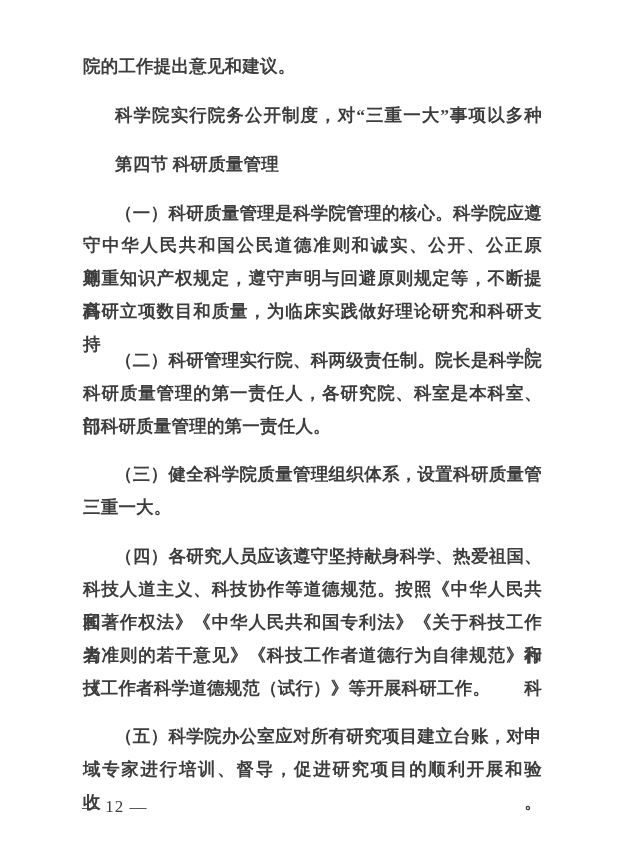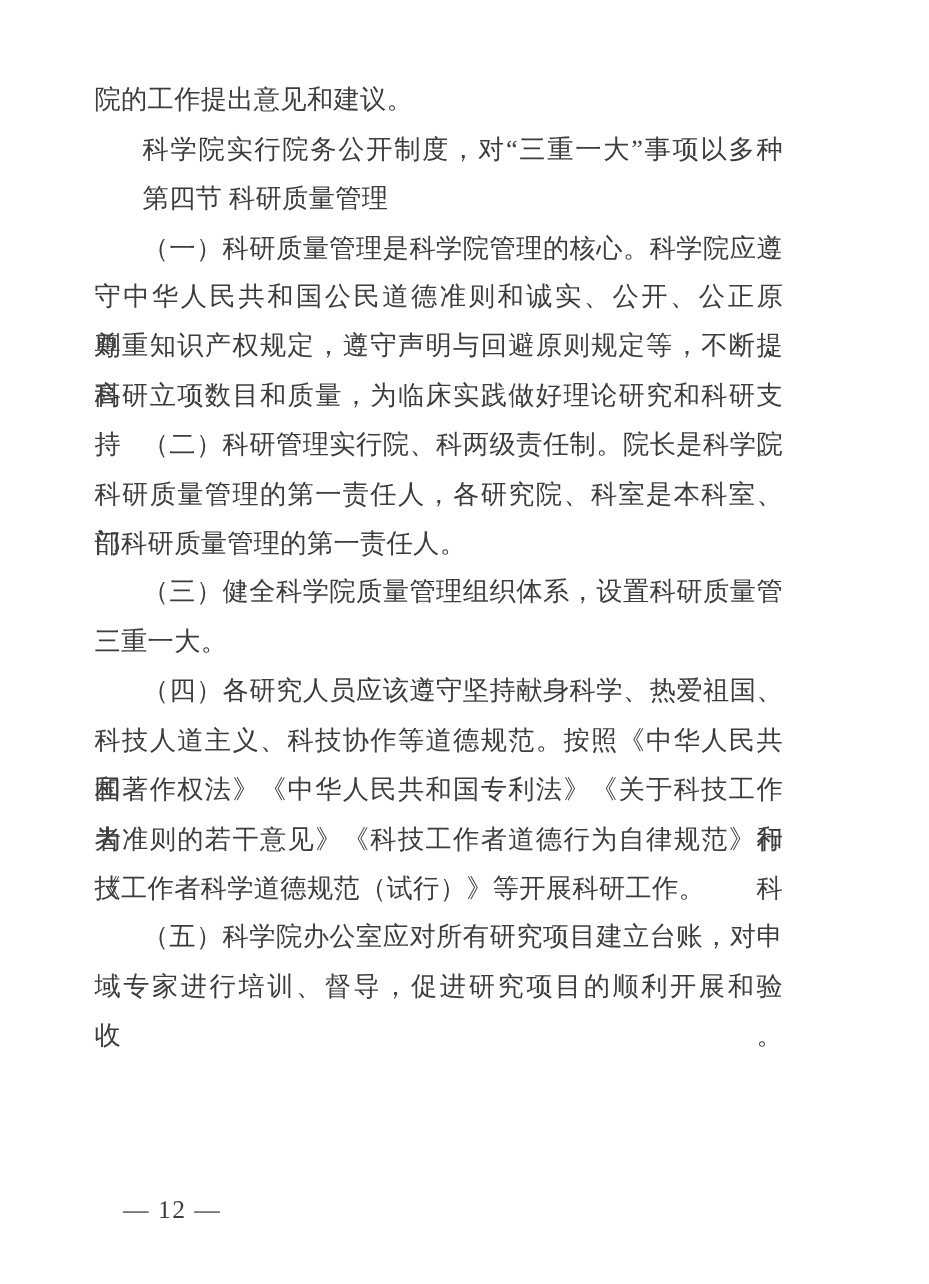--- a/index.html
+++ b/index.html
@@ -10,34 +10,36 @@
   .page {
     position: relative;
     width: 619px;
     height: 856px;
     background: #ffffff;
     overflow: hidden;
     font-family: "Liberation Serif", "DejaVu Serif", serif;
   }
   .text-block {
     position: absolute;
-    left: 63px;
+    left: 83px;
     top: 50px;
     width: 459px;
+    font-weight: bold;
   }
   .line {
     height: 32.85px;
     line-height: 32.85px;
     font-size: 17.5px;
     color: #3d3d3d;
     letter-spacing: 0.2px;
     white-space: nowrap;
   }
   .line.indent {
     padding-left: 32px;
+    margin-top: 16px;
   }
   .line.justify {
     white-space: normal;
     text-align: justify;
     text-align-last: justify;
     text-justify: inter-character;
   }
   .page-footer {
     position: absolute;
     left: 82px;

